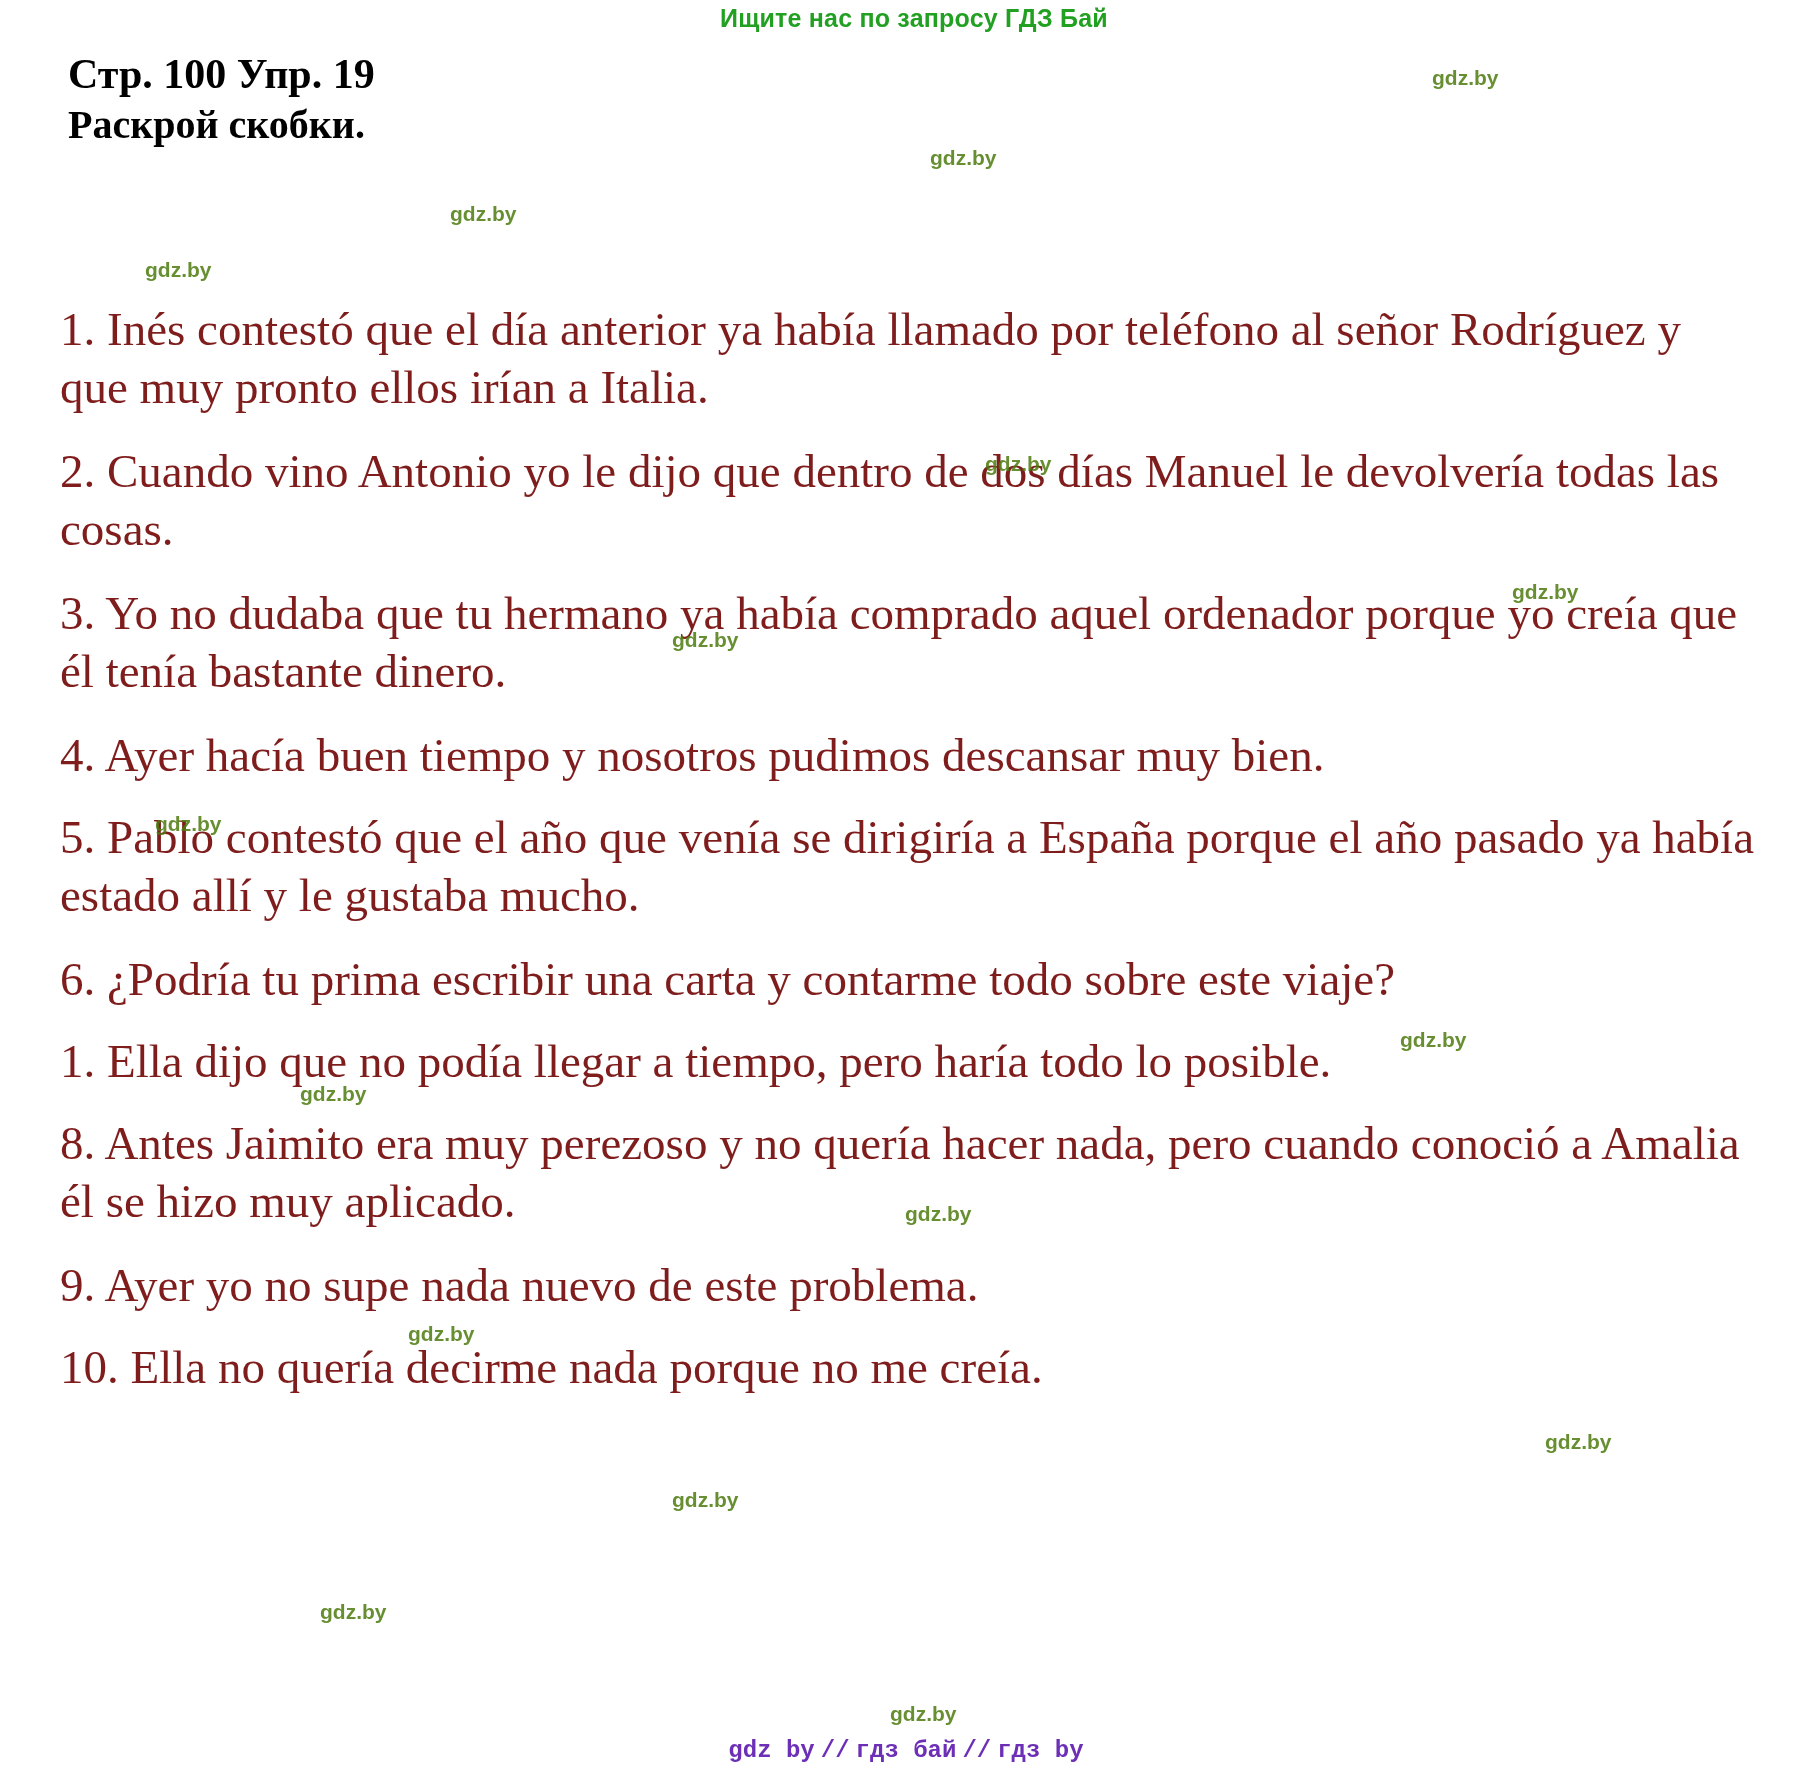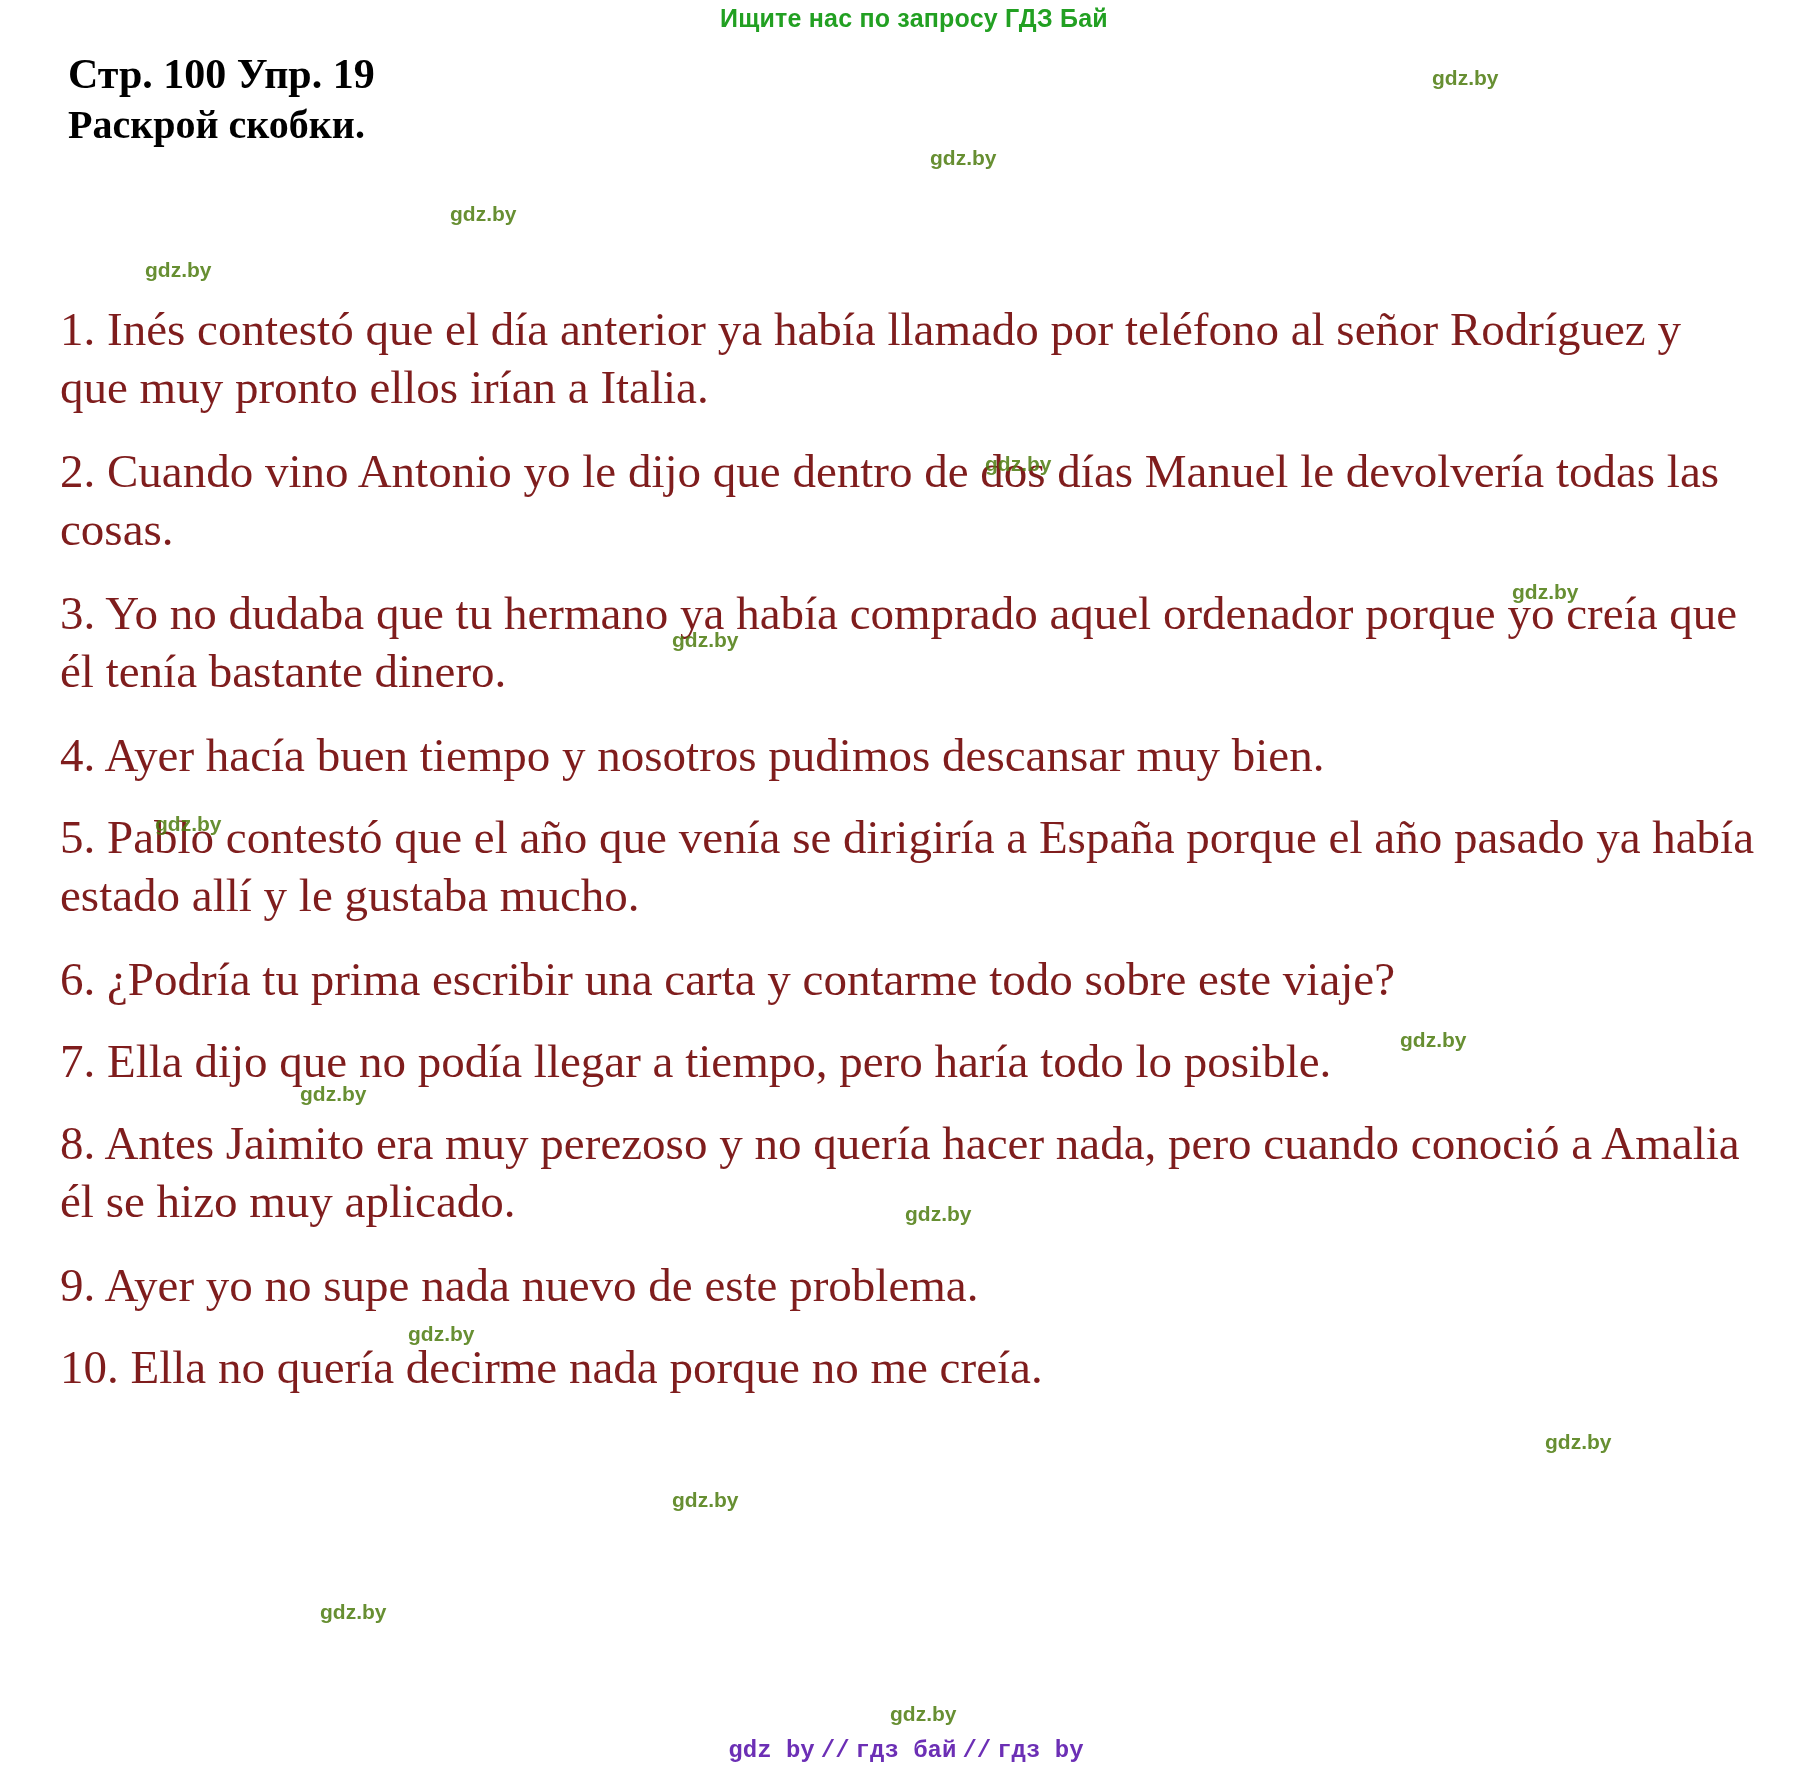--- a/index.html
+++ b/index.html
@@ -101,21 +101,21 @@
     <div class="heading-line2">Раскрой скобки.</div>
   </div>
 
   <div class="content">
     <div class="item">1. Inés contestó que el día anterior ya había llamado por teléfono al señor Rodríguez y que muy pronto ellos irían a Italia.</div>
     <div class="item">2. Cuando vino Antonio yo le dijo que dentro de dos días Manuel le devolvería todas las cosas.</div>
     <div class="item">3. Yo no dudaba que tu hermano ya había comprado aquel ordenador porque yo creía que él tenía bastante dinero.</div>
     <div class="item tight">4. Ayer hacía buen tiempo y nosotros pudimos descansar muy bien.</div>
     <div class="item">5. Pablo contestó que el año que venía se dirigiría a España porque el año pasado ya había estado allí y le gustaba mucho.</div>
     <div class="item tight">6. ¿Podría tu prima escribir una carta y contarme todo sobre este viaje?</div>
-    <div class="item tight">7. Ella dijo que no podía llegar a tiempo, pero haría todo lo posible.</div>
+    <div class="item tight">1. Ella dijo que no podía llegar a tiempo, pero haría todo lo posible.</div>
     <div class="item">8. Antes Jaimito era muy perezoso y no quería hacer nada, pero cuando conoció a Amalia él se hizo muy aplicado.</div>
     <div class="item tight">9. Ayer yo no supe nada nuevo de este problema.</div>
     <div class="item">10. Ella no quería decirme nada porque no me creía.</div>
   </div>
 
   <div class="wm" style="left:1432px; top:66px;">gdz.by</div>
   <div class="wm" style="left:930px;  top:146px;">gdz.by</div>
   <div class="wm" style="left:450px;  top:202px;">gdz.by</div>
   <div class="wm" style="left:145px;  top:258px;">gdz.by</div>
   <div class="wm" style="left:985px;  top:452px;">gdz.by</div>

